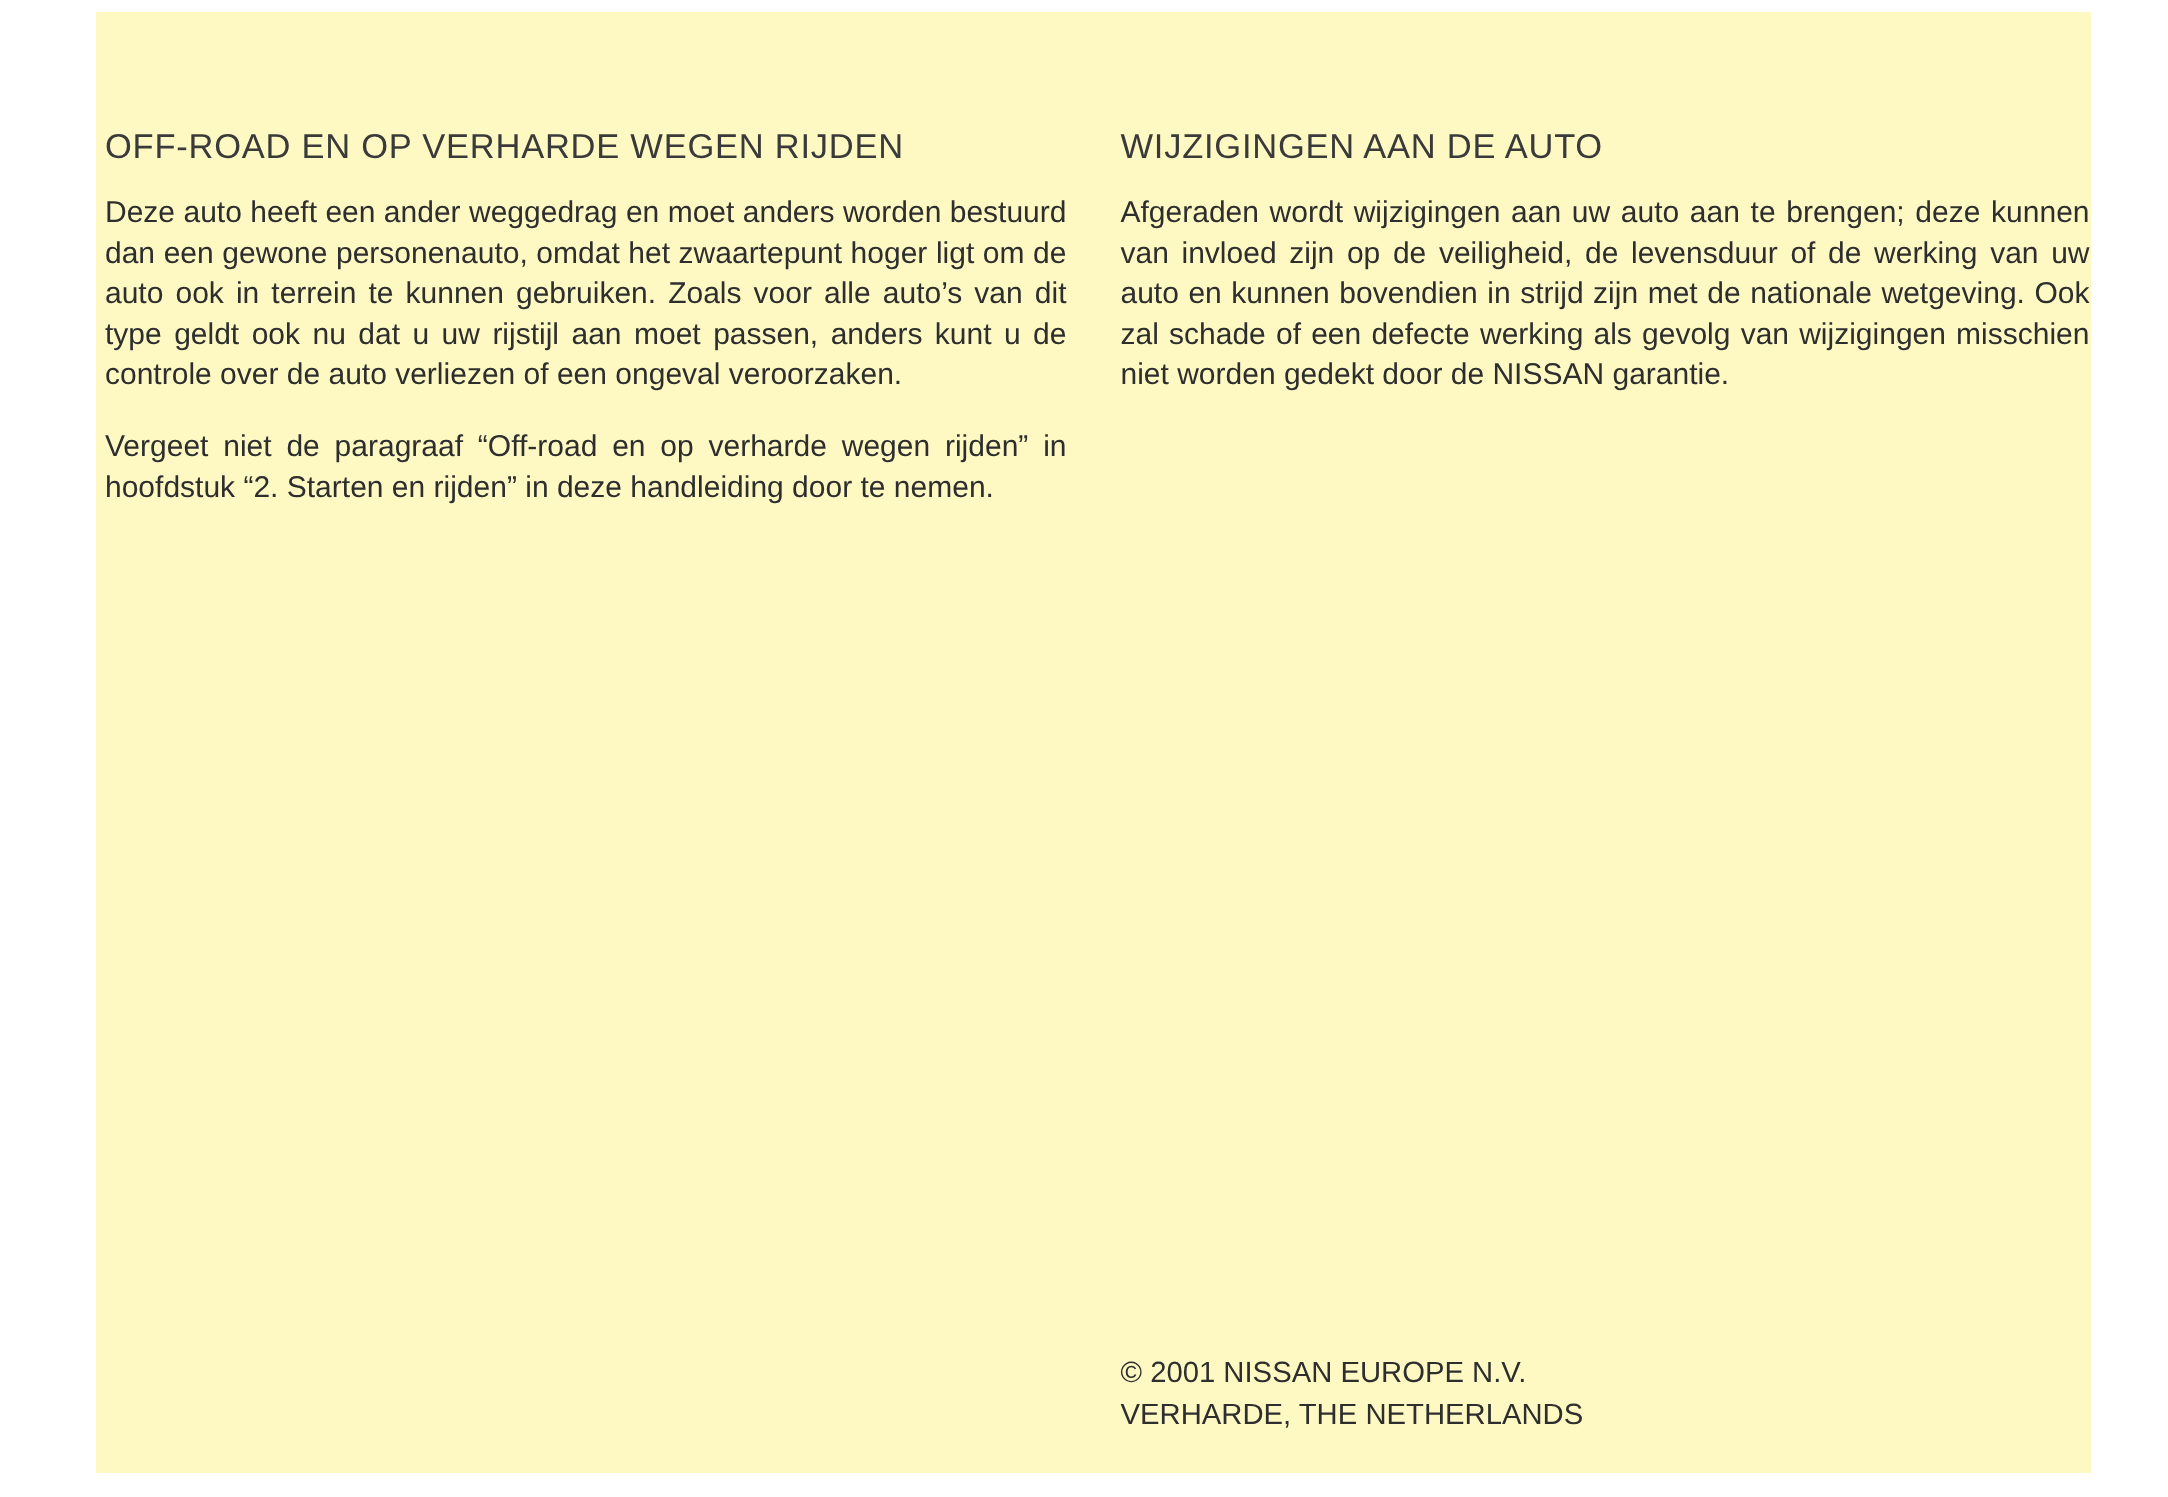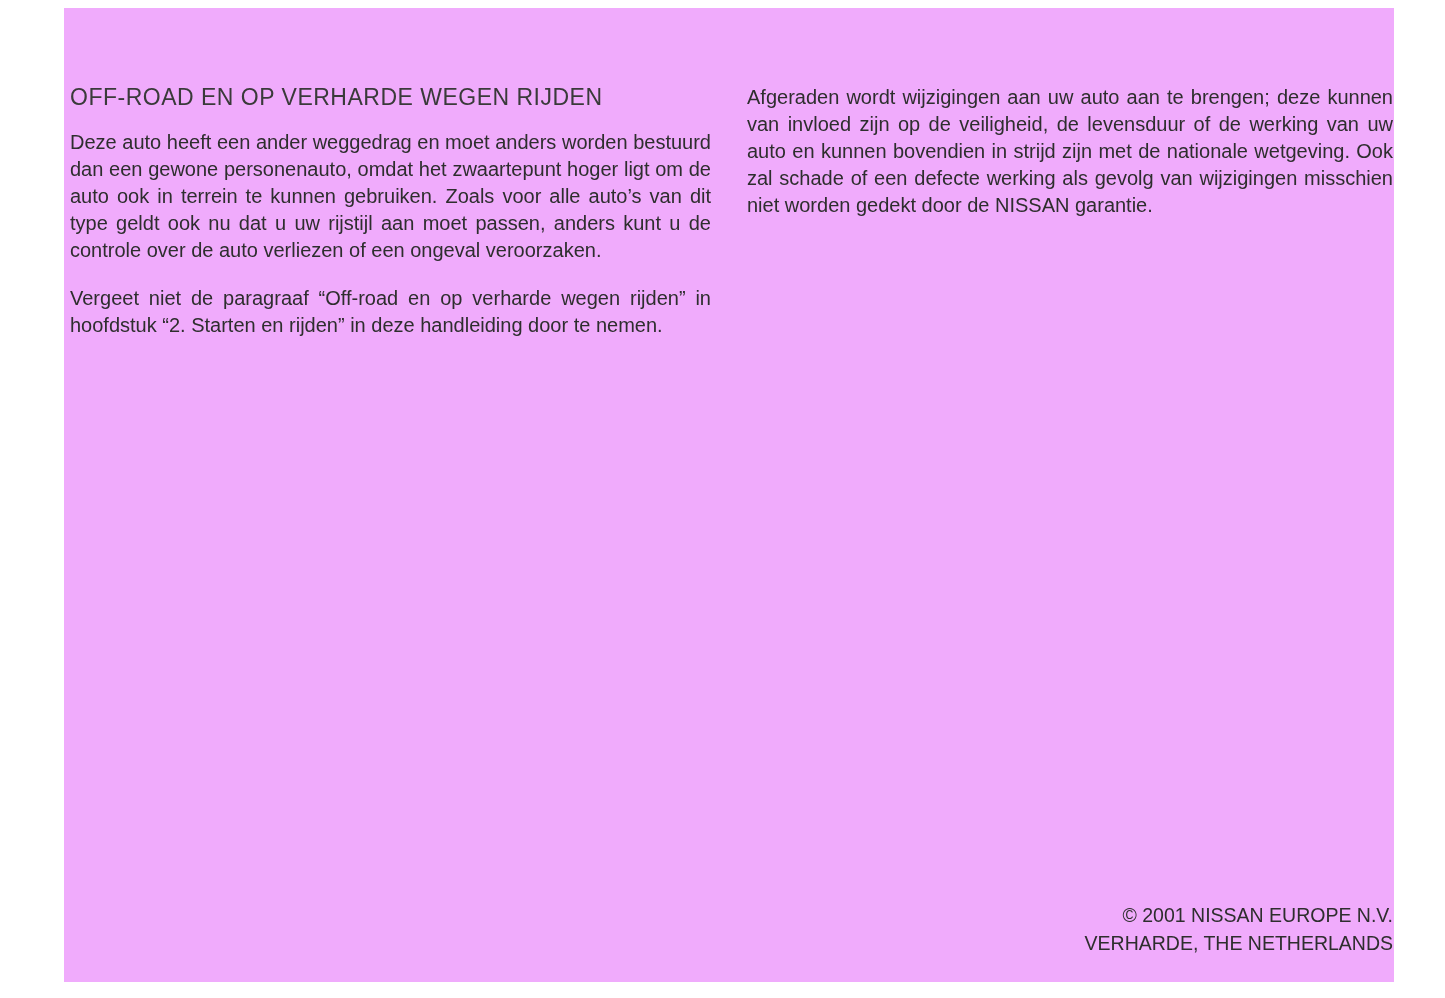--- a/index.html
+++ b/index.html
@@ -10,21 +10,21 @@
     background: #ffffff;
     overflow: hidden;
     font-family: "Liberation Sans", "DejaVu Sans", sans-serif;
   }
   .page {
     position: absolute;
     left: 64px;
     top: 8px;
     width: 1330px;
     height: 974px;
-    background: #f0abfc;
+    background: #fef9c3;
     color: #2e2e2e;
   }
   .col {
     position: absolute;
     top: 76px;
   }
   .col-left  { left: 6px;   width: 641px; }
   .col-right { left: 683px; width: 646px; }
   .col h1 {
     margin: 0 0 18px 0;
@@ -39,38 +39,39 @@
     font-size: 20px;
     line-height: 27px;
     text-align: justify;
     color: #2e2e2e;
   }
   .footer {
     position: absolute;
     left: 683px;
     width: 646px;
     top: 893px;
-    text-align: right;
+    text-align: left;
     font-size: 19.5px;
     line-height: 28px;
     color: #2e2e2e;
   }
 </style>
 </head>
 <body>
 
 <div class="page">
 
   <section class="col col-left">
     <h1>OFF-ROAD EN OP VERHARDE WEGEN RIJDEN</h1>
     <p>Deze auto heeft een ander weggedrag en moet anders worden bestuurd dan een gewone personenauto, omdat het zwaartepunt hoger ligt om de auto ook in terrein te kunnen gebruiken. Zoals voor alle auto’s van dit type geldt ook nu dat u uw rijstijl aan moet passen, anders kunt u de controle over de auto verliezen of een ongeval veroorzaken.</p>
     <p>Vergeet niet de paragraaf “Off-road en op verharde wegen rijden” in hoofdstuk “2. Starten en rijden” in deze handleiding door te nemen.</p>
   </section>
 
   <section class="col col-right">
+    <h1>WIJZIGINGEN AAN DE AUTO</h1>
     <p>Afgeraden wordt wijzigingen aan uw auto aan te brengen; deze kunnen van invloed zijn op de veiligheid, de levensduur of de werking van uw auto en kunnen bovendien in strijd zijn met de nationale wetgeving. Ook zal schade of een defecte werking als gevolg van wijzigingen misschien niet worden gedekt door de NISSAN garantie.</p>
   </section>
 
   <div class="footer">
     <div>© 2001 NISSAN EUROPE N.V.</div>
     <div>VERHARDE, THE NETHERLANDS</div>
   </div>
 
 </div>
 

